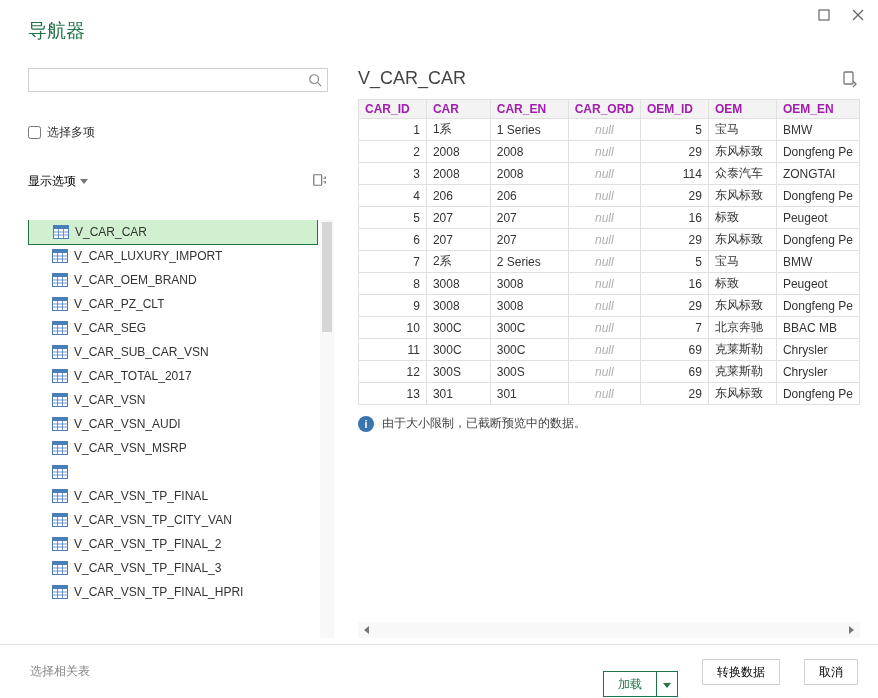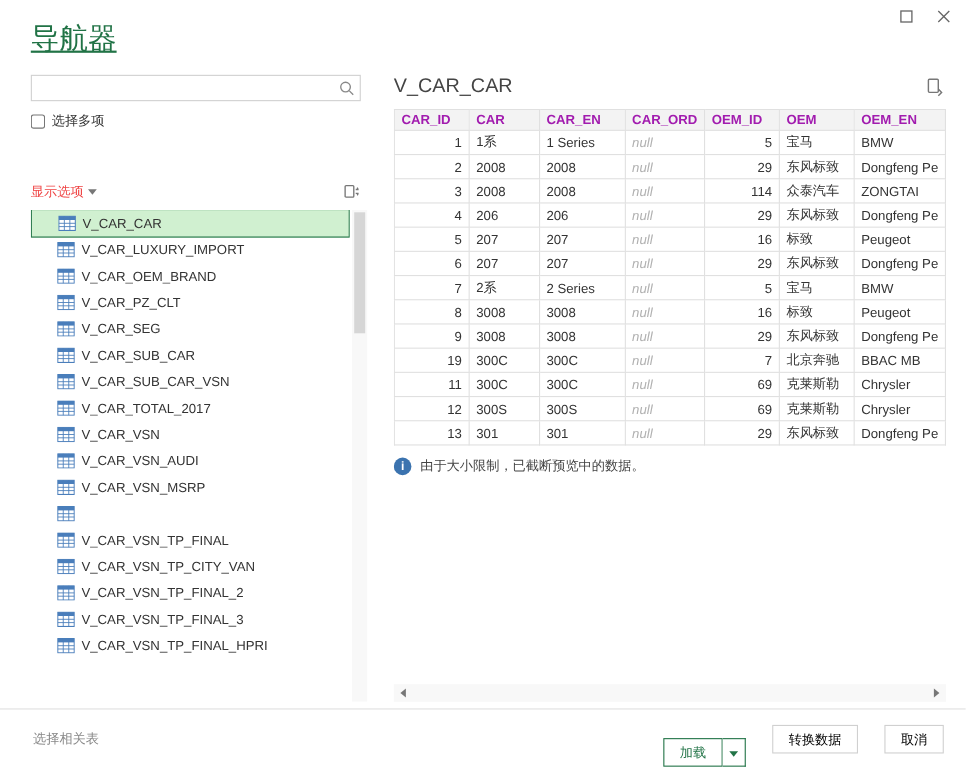--- a/index.html
+++ b/index.html
@@ -13,35 +13,35 @@
     --null: #b0b0b0;
   }
   html,body{margin:0;padding:0;font-family:"Segoe UI","Microsoft YaHei",Arial,sans-serif;font-size:12px;color:var(--text);background:#fff;}
   body{width:878px;height:698px;overflow:hidden;position:relative;box-sizing:border-box;}
   
   .titlebar{position:absolute;top:0;right:0;height:30px;display:flex;gap:18px;align-items:center;padding-right:12px;}
   .titlebar .tb-btn{width:16px;height:16px;display:flex;align-items:center;justify-content:center;color:#666;cursor:pointer;}
   .titlebar svg{width:12px;height:12px;stroke:#666;stroke-width:1.2;fill:none;}
   
   .header{padding:18px 28px 10px 28px;}
-  .header h1{margin:0;font-size:26px;font-weight:400;color:var(--accent);text-decoration:underline;}
+  .header h1{margin:0;font-size:19px;font-weight:400;color:var(--accent);}
   
   .main{display:flex;position:absolute;top:60px;left:0;right:0;bottom:60px;}
-  .left{width:340px;box-sizing:border-box;padding:8px 0 0 28px;display:flex;flex-direction:column;}
+  .left{width:340px;box-sizing:border-box;padding:8px 0 0 28px;display:flex;flex-direction:column;gap:22px;}
   .right{flex:1;padding:8px 18px 0 18px;display:flex;flex-direction:column;min-width:0;box-sizing:border-box;}
   
   .searchwrap{position:relative;margin-bottom:10px;width:300px;}
   .searchwrap input{width:100%;height:24px;box-sizing:border-box;border:1px solid var(--border);padding:2px 26px 2px 6px;font-size:12px;outline:none;}
   .searchwrap .sicon{position:absolute;right:4px;top:3px;width:18px;height:18px;display:flex;align-items:center;justify-content:center;color:#888;cursor:pointer;}
   .searchwrap svg{width:14px;height:14px;stroke:#888;stroke-width:1.4;fill:none;}
   
   .chkrow{display:flex;align-items:center;margin-bottom:10px;}
   .chkrow input{margin:0 6px 0 0;}
   
-  .disprow{display:flex;align-items:flex-end;justify-content:space-between;width:300px;margin-bottom:8px;color:#ef4444;margin-top:37px;}
+  .disprow{display:flex;align-items:flex-start;justify-content:space-between;width:300px;margin-bottom:8px;color:#000000;}
   .disprow .ddlabel{display:flex;align-items:center;cursor:pointer;}
   .disprow .ddlabel::after{content:"";display:inline-block;margin-left:4px;border-left:4px solid transparent;border-right:4px solid transparent;border-top:5px solid #777;}
   .disprow .refresh{width:16px;height:16px;cursor:pointer;}
   .disprow svg{width:14px;height:14px;fill:none;stroke:#777;stroke-width:1.4;}
   
   .treewrap{flex:1;position:relative;overflow:hidden;width:306px;}
   .tree{position:absolute;top:0;left:0;right:16px;bottom:0;overflow:hidden;}
   .tree-item{display:flex;align-items:center;height:24px;padding-left:24px;cursor:pointer;}
   .tree-item.selected{background:var(--sel-bg);border:1px solid var(--accent);margin:-1px 0;}
   .tree-item .ticon{width:16px;height:14px;margin-right:6px;display:inline-flex;align-items:center;justify-content:center;flex-shrink:0;}
@@ -54,21 +54,21 @@
   .right .rtitle{display:flex;justify-content:space-between;align-items:center;margin-bottom:10px;}
   .right .rtitle h2{margin:0;font-size:18px;font-weight:400;color:#444;}
   .right .rtitle .ricon{width:18px;height:18px;cursor:pointer;}
   .right .rtitle svg{width:16px;height:18px;fill:none;stroke:#777;stroke-width:1.3;}
   
   .tablewrap{flex:1;overflow:hidden;position:relative;}
   table{border-collapse:collapse;table-layout:fixed;font-size:12px;}
   th,td{border:1px solid var(--border-soft);padding:2px 6px;height:17px;text-align:left;white-space:nowrap;overflow:hidden;text-overflow:ellipsis;box-sizing:border-box;}
   th{background:var(--header-bg);font-weight:600;color:#a21caf;}
   td.n{text-align:right;}
-  td.null{text-align:left;font-style:italic;color:var(--null);}
+  td.null{text-align:center;font-style:italic;color:var(--null);}
   
   .trunc{margin-top:10px;display:flex;align-items:center;color:#444;}
   .trunc .info{width:16px;height:16px;border-radius:50%;background:#3b73af;color:#fff;display:inline-flex;align-items:center;justify-content:center;font-weight:700;font-size:11px;margin-right:8px;}
   
   .hscroll{height:16px;margin-top:auto;display:flex;align-items:center;background:#f8f8f8;position:relative;}
   .hscroll .arrow{width:18px;height:16px;display:flex;align-items:center;justify-content:center;color:#666;cursor:pointer;}
   .hscroll .arrow svg{width:10px;height:10px;fill:#777;}
   .hscroll .track{flex:1;}
   
   .footer{position:absolute;left:0;right:0;bottom:0;height:54px;border-top:1px solid var(--border-soft);display:flex;align-items:center;padding:0 20px 0 30px;box-sizing:border-box;background:#fff;}
@@ -189,33 +189,20 @@
               <svg viewBox="0 0 16 14">
                 <rect x="0.5" y="0.5" width="15" height="13" fill="#fff" stroke="#4a7ebb"></rect>
                 <rect x="0.5" y="0.5" width="15" height="3.5" fill="#4a7ebb"></rect>
                 <line x1="0.5" y1="7" x2="15.5" y2="7" stroke="#4a7ebb" stroke-width="0.8"></line>
                 <line x1="0.5" y1="10" x2="15.5" y2="10" stroke="#4a7ebb" stroke-width="0.8"></line>
                 <line x1="5.5" y1="0.5" x2="5.5" y2="13.5" stroke="#4a7ebb" stroke-width="0.8"></line>
                 <line x1="10.5" y1="0.5" x2="10.5" y2="13.5" stroke="#4a7ebb" stroke-width="0.8"></line>
               </svg>
             </span>
             <span class="lbl">V_CAR_SEG</span>
-          </div>
-          <div class="tree-item">
-            <span class="ticon">
-              <svg viewBox="0 0 16 14">
-                <rect x="0.5" y="0.5" width="15" height="13" fill="#fff" stroke="#4a7ebb"></rect>
-                <rect x="0.5" y="0.5" width="15" height="3.5" fill="#4a7ebb"></rect>
-                <line x1="0.5" y1="7" x2="15.5" y2="7" stroke="#4a7ebb" stroke-width="0.8"></line>
-                <line x1="0.5" y1="10" x2="15.5" y2="10" stroke="#4a7ebb" stroke-width="0.8"></line>
-                <line x1="5.5" y1="0.5" x2="5.5" y2="13.5" stroke="#4a7ebb" stroke-width="0.8"></line>
-                <line x1="10.5" y1="0.5" x2="10.5" y2="13.5" stroke="#4a7ebb" stroke-width="0.8"></line>
-              </svg>
-            </span>
-            <span class="lbl">V_CAR_SUB_CAR</span>
           </div>
           <div class="tree-item">
             <span class="ticon">
               <svg viewBox="0 0 16 14">
                 <rect x="0.5" y="0.5" width="15" height="13" fill="#fff" stroke="#4a7ebb"></rect>
                 <rect x="0.5" y="0.5" width="15" height="3.5" fill="#4a7ebb"></rect>
                 <line x1="0.5" y1="7" x2="15.5" y2="7" stroke="#4a7ebb" stroke-width="0.8"></line>
                 <line x1="0.5" y1="10" x2="15.5" y2="10" stroke="#4a7ebb" stroke-width="0.8"></line>
                 <line x1="5.5" y1="0.5" x2="5.5" y2="13.5" stroke="#4a7ebb" stroke-width="0.8"></line>
                 <line x1="10.5" y1="0.5" x2="10.5" y2="13.5" stroke="#4a7ebb" stroke-width="0.8"></line>
@@ -467,21 +454,21 @@
             <tr>
               <td class="n">9</td>
               <td>3008</td>
               <td>3008</td>
               <td class="null">null</td>
               <td class="n">29</td>
               <td>东风标致</td>
               <td>Dongfeng Pe</td>
             </tr>
             <tr>
-              <td class="n">19</td>
+              <td class="n">10</td>
               <td>300C</td>
               <td>300C</td>
               <td class="null">null</td>
               <td class="n">7</td>
               <td>北京奔驰</td>
               <td>BBAC MB</td>
             </tr>
             <tr>
               <td class="n">11</td>
               <td>300C</td>

